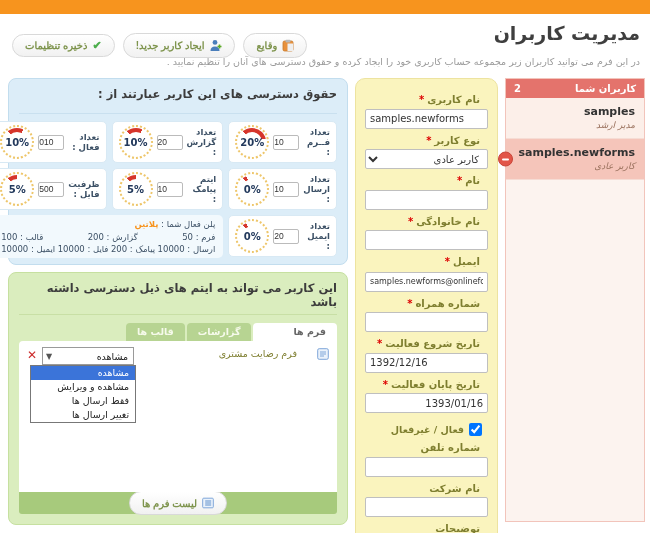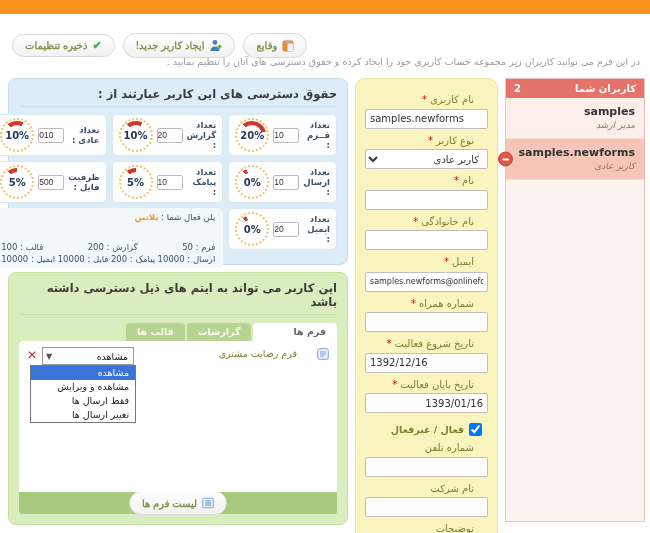--- a/index.html
+++ b/index.html
@@ -32,48 +32,48 @@
   .user-name { font-size:11px; font-weight:bold; color:#333; }
   .user-role { font-size:9px; font-style:italic; color:#99705C; margin-top:2px; }
   .minus-badge { position:absolute; left:-8px; top:50%; transform:translateY(-50%); width:15px; height:15px;
                  background:#E25549; border:1px solid #C94437; border-radius:50%; display:flex; align-items:center;
                  justify-content:center; cursor:pointer; }
   .minus-bar { width:7px; height:2px; background:#fff; border-radius:1px; display:block; }
 
   
   .form-panel { width:143px; min-height:445px; background:#FAF4BE; border:1px solid #EDE3A0; border-radius:10px;
                 padding:12px 9px 10px; }
-  .flabel { font-size:10px; font-weight:normal; color:#7E7E2F; text-align:right; padding-left:4px; margin:3px 14px 2px;
+  .flabel { font-size:10px; font-weight:bold; color:#7E7E2F; text-align:right; padding-left:4px; margin:3px 8px 2px;
             text-align:left; direction:rtl; text-align:right; }
   .req { color:#DD0000; margin-right:3px; }
   .f-input, .f-select, .f-textarea { width:100%; height:20px; border:1px solid #BFBFBF; border-radius:2px;
             background:#fff; font-size:10px; padding:2px 4px; font-family:"DejaVu Sans", sans-serif; color:#333; margin-bottom:3px; }
   .ltr { direction:ltr; text-align:left; }
   .email-input { font-size:8px; }
   .chk-row { display:flex; align-items:center; gap:5px; margin:7px 6px 6px; font-size:9.5px; font-weight:bold; color:#7E7E2F; }
 
   
   .left-col { width:340px; display:flex; flex-direction:column; gap:7px; }
 
   
   .quota-panel { height:187px; background:#DCEDF8; border:1px solid #C2DDEE; border-radius:8px; padding:8px 10px; }
-  .quota-title { font-size:11.5px; font-weight:bold; color:#3C3C3C; text-align:right; padding-bottom:5px;
+  .quota-title { font-size:11.5px; font-weight:bold; color:#3C3C3C; text-align:right; padding-bottom:12px;
                  border-bottom:1px solid #C9E0EF; margin-bottom:7px; }
   .tiles { display:grid; grid-template-columns:repeat(3, 1fr); gap:5px; }
   .tile { background:#fff; border:1px solid #D8E9F4; border-radius:5px; height:42px; display:flex; align-items:center;
           padding:0 6px; gap:4px; font-size:8.5px; font-weight:bold; color:#3D5166; }
   .tile-input { width:26px; height:15px; border:1px solid #BBB; border-radius:2px; font-size:8.5px; 
                 padding:0; background:#fff; color:#333; }
   .gauge { position:relative; width:34px; height:34px; border:2px dotted #EEC66A; border-radius:50%; background:#fff;
            flex-shrink:0; margin-left:0; margin-right:auto; }
   .gauge-arc { position:absolute; inset:1px; border-radius:50%; }
   .gauge-core { position:absolute; inset:5px; background:#fff; border-radius:50%; display:flex; align-items:center;
                 justify-content:center; font-size:10px; font-weight:bold; color:#22395C; }
   .plan-box { grid-column:span 2; background:#F2F9FD; border-radius:5px; padding:4px 8px; font-size:8.5px; color:#3D5166; }
-  .plan-line1 { text-align:right; margin-bottom:20px; }
+  .plan-line1 { text-align:right; margin-bottom:3px; }
   .plan-name { color:#F7941E; font-weight:bold; }
   .plan-row { display:flex; justify-content:space-between; margin-top:2px; }
 
   
   .access-panel { height:253px; background:#DAEDBE; border:1px solid #C6E0A0; border-radius:8px; padding:8px 10px 10px;
                   display:flex; flex-direction:column; }
   .access-title { font-size:11.5px; font-weight:bold; color:#3C3C3C; text-align:right; padding-bottom:5px;
                   border-bottom:1px solid #C8DFA5; margin-bottom:8px; }
   .tabs { display:flex; gap:2px; font-size:9.5px; font-weight:bold; }
   .tab { padding:3px 11px 4px; border-radius:4px 4px 0 0; cursor:pointer; background:#B7D492; color:#F6FAEB; }
@@ -95,20 +95,21 @@
                    border-radius:0 0 3px 3px; }
 
   .icon-svg { display:inline-block; vertical-align:middle; }
 </style>
 </head>
 <body>
 
 <div class="topbar"></div>
 
 <div class="header">
+  <div class="page-title">مدیریت کاربران</div>
   <div class="subtitle">در این فرم می توانید کاربران زیر مجموعه حساب کاربری خود را ایجاد کرده و حقوق دسترسی های آنان را تنظیم نمایید .</div>
   <div class="toolbar">
     <button class="pill-btn btn-logs">
       <span class="glyph">
         <svg class="icon-svg" width="12" height="13" viewBox="0 0 12 13">
           <rect x="1" y="2" width="10" height="10" rx="1.5" fill="#E8913C" stroke="#C77A2B" stroke-width="0.8"></rect>
           <rect x="3.5" y="0.8" width="5" height="2.6" rx="0.8" fill="#B9B9B9"></rect>
           <rect x="5.5" y="4.5" width="5.5" height="7.5" fill="#EFEFEF"></rect>
         </svg>
       </span>
@@ -214,39 +215,39 @@
         <div class="tile">
           <span>تعداد گزارش :</span>
           <input class="tile-input ltr" value="20" style="">
           <span class="gauge">
             <span class="gauge-arc" style="background: conic-gradient(from -40deg, rgb(214, 53, 43) 0deg, rgb(214, 53, 43) 66deg, transparent 66deg, transparent 360deg);"></span>
               <span class="gauge-core">10%</span>
           </span>
         </div>
 
         <div class="tile">
-          <span>تعداد عادی :</span>
+          <span>تعداد فعال :</span>
           <input class="tile-input ltr" value="010" style="">
           <span class="gauge">
             <span class="gauge-arc" style="background: conic-gradient(from -40deg, rgb(214, 53, 43) 0deg, rgb(214, 53, 43) 66deg, transparent 66deg, transparent 360deg);"></span>
               <span class="gauge-core">10%</span>
           </span>
         </div>
 
         <div class="tile">
           <span>تعداد ارسال :</span>
           <input class="tile-input ltr" value="10" style="">
           <span class="gauge">
             <span class="gauge-arc" style="background: conic-gradient(from -40deg, rgb(214, 53, 43) 0deg, rgb(214, 53, 43) 16deg, transparent 16deg, transparent 360deg);"></span>
               <span class="gauge-core">0%</span>
           </span>
         </div>
 
         <div class="tile">
-          <span>تعداد پیامک :</span>
+          <span>ایتم پیامک :</span>
           <input class="tile-input ltr" value="10" style="">
           <span class="gauge">
             <span class="gauge-arc" style="background: conic-gradient(from -40deg, rgb(214, 53, 43) 0deg, rgb(214, 53, 43) 41deg, transparent 41deg, transparent 360deg);"></span>
               <span class="gauge-core">5%</span>
           </span>
         </div>
 
         <div class="tile">
           <span>ظرفیت فایل :</span>
           <input class="tile-input ltr" value="500" style="">

